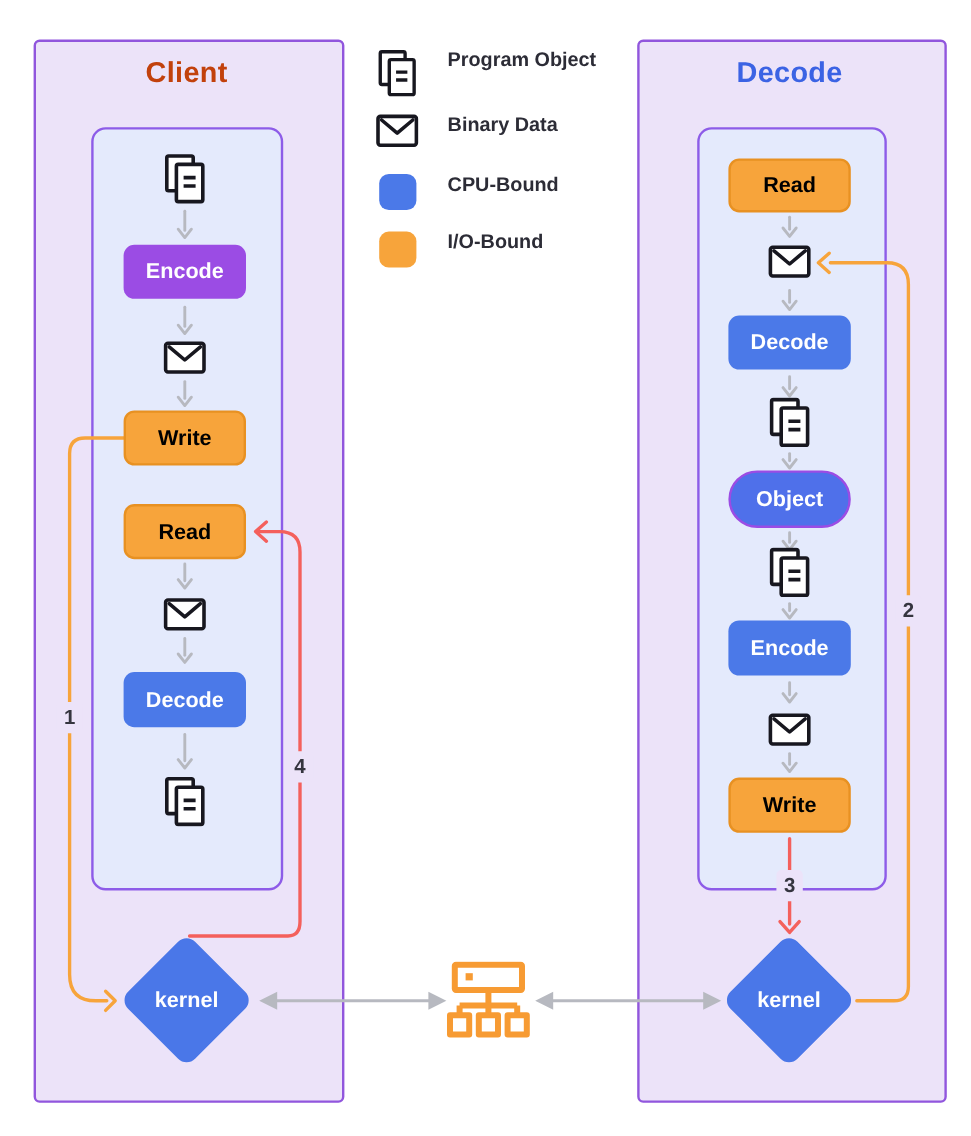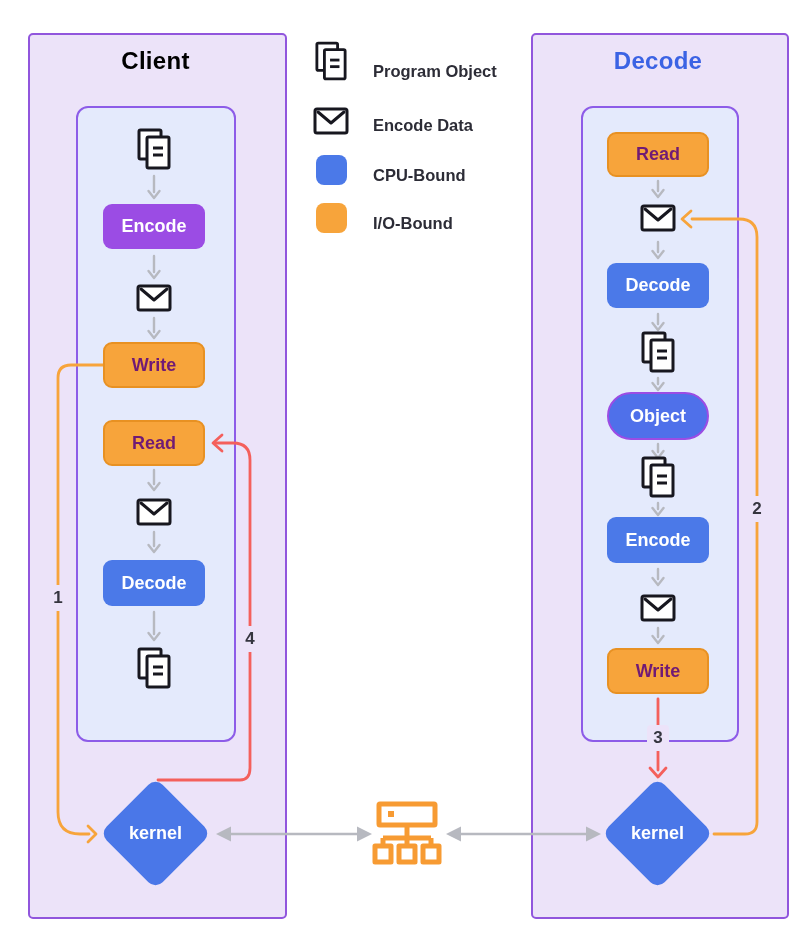--- a/index.html
+++ b/index.html
@@ -7,44 +7,44 @@
     position:relative;width:809px;height:947px;overflow:hidden;
     font-family:"Liberation Sans","DejaVu Sans",sans-serif;
     background:#ffffff;
   }
   .panel{
     position:absolute;background:#ece3f9;border:2.5px solid #9156dd;border-radius:5px;
   }
   .panel-title{
     position:absolute;text-align:center;font-size:24px;font-weight:700;letter-spacing:.3px;
   }
-  .title-client{color:#000000;}
+  .title-client{color:#c2410c;}
   .title-server{color:#3b63e4;}
   .innerbox{
     position:absolute;background:#e4eafc;border:2px solid #8d5ce8;border-radius:12px;
   }
   .node{
     position:absolute;display:flex;align-items:center;justify-content:center;
     font-size:18px;font-weight:700;border-radius:9px;box-sizing:border-box;
   }
   .node-blue{background:#4b79e8;color:#ffffff;}
   .node-purple{background:#9b4ce4;color:#ffffff;}
-  .node-orange{background:#f7a43b;color:#701a75;border:2px solid #e89122;}
+  .node-orange{background:#f7a43b;color:#000000;border:2px solid #e89122;}
   .node-handler{background:#4f70ea;color:#ffffff;border:2.5px solid #9b4ce4;border-radius:26px;}
   .diamond{
     position:absolute;width:79px;height:79px;background:#4a77e8;border-radius:10px;
     transform:rotate(45deg);display:flex;align-items:center;justify-content:center;
   }
   .diamond span{transform:rotate(-45deg);color:#ffffff;font-size:18px;font-weight:700;}
   .icon-abs{position:absolute;}
   .edge-label{
     position:absolute;width:22px;height:26px;display:flex;align-items:center;justify-content:center;
     background:#ece3f9;border-radius:4px;color:#35353f;font-size:17px;font-weight:700;z-index:6;
   }
-  .legend-row{position:absolute;left:313px;display:flex;align-items:flex-end;height:40px;}
+  .legend-row{position:absolute;left:313px;display:flex;align-items:flex-start;height:40px;}
   .legend-icon-box{width:36px;display:flex;justify-content:center;align-items:center;}
   .legend-label{margin-left:24px;font-size:16.5px;font-weight:700;color:#2c2c36;white-space:nowrap;}
   .swatch{width:31px;height:30px;border-radius:8px;}
   .sw-blue{background:#4b79e8;}
   .sw-orange{background:#f7a43b;}
   svg.connectors{position:absolute;left:0;top:0;z-index:2;pointer-events:none;}
   .layer-nodes{position:absolute;left:0;top:0;width:100%;height:100%;z-index:3;}
 </style>
 </head>
 <body>
@@ -231,21 +231,21 @@
       <span class="legend-label">Program Object</span>
     </div>
 
     <div class="legend-row" style="top:95px;">
       <span class="legend-icon-box">
         <svg width="36" height="28" viewBox="0 0 36 28">
           <rect x="2" y="2" width="32" height="24" rx="2" fill="#ffffff" stroke="#17171f" stroke-width="3"></rect>
           <polyline points="5,5 18,16 31,5" fill="none" stroke="#17171f" stroke-width="3" stroke-linejoin="round" stroke-linecap="round"></polyline>
         </svg>
       </span>
-      <span class="legend-label">Encode Data</span>
+      <span class="legend-label">Binary Data</span>
     </div>
 
     <div class="legend-row" style="top:193px;">
       <span class="legend-icon-box">
         <span class="swatch sw-orange"></span>
       </span>
       <span class="legend-label">I/O-Bound</span>
     </div>
 
     <div class="legend-row" style="top:145px;">

